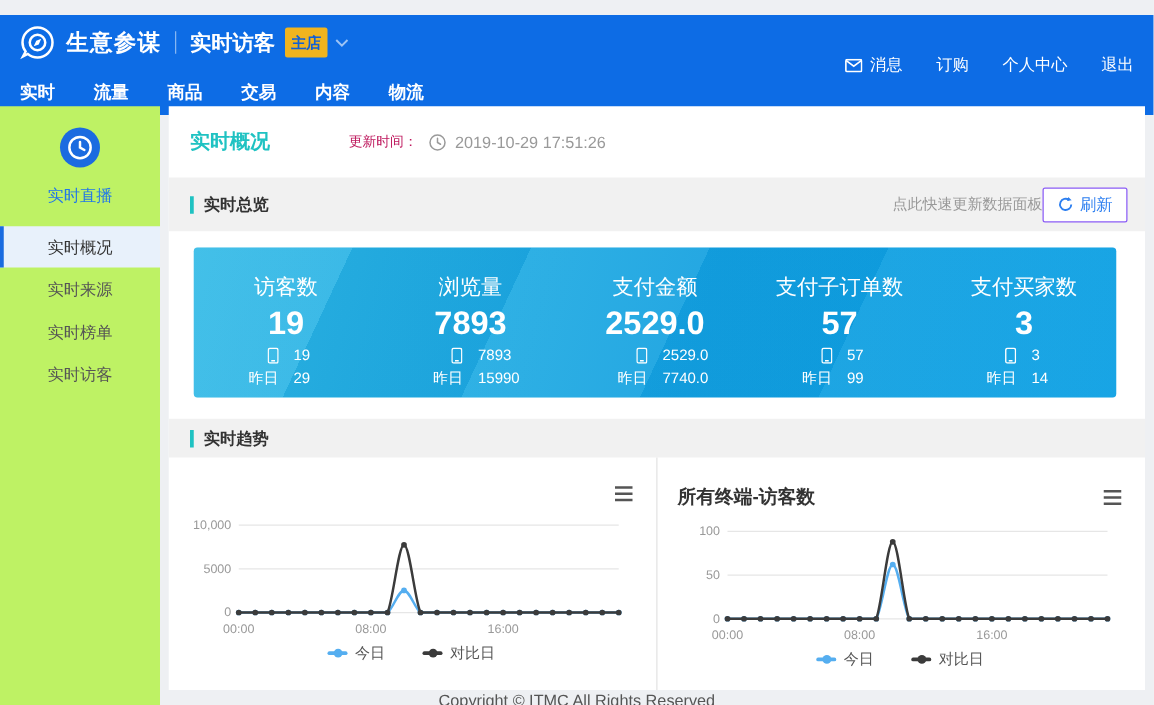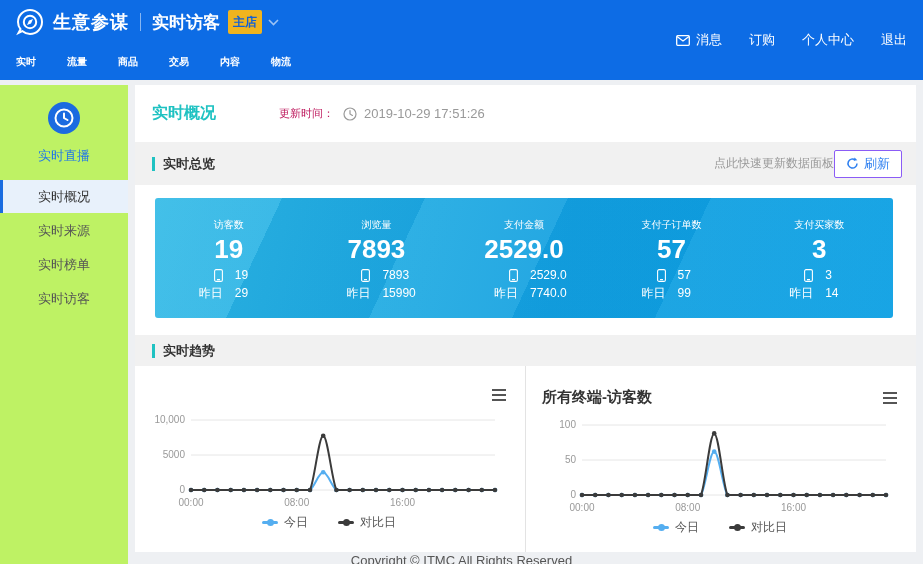--- a/index.html
+++ b/index.html
@@ -1,32 +1,32 @@
 <!DOCTYPE html>
 <html><head>
 <meta charset="utf-8">
 <style>
   * { margin:0; padding:0; box-sizing:border-box; }
   html,body { width:923px; height:564px; overflow:hidden; }
   body { font-family:"Liberation Sans","DejaVu Sans",sans-serif; background:#eef0f3; }
   .app { position:relative; width:923px; height:564px; background:#eef0f3; overflow:hidden; }
 
   
-  .header { position:absolute; top:0; left:0; width:923px; height:80px; background:#0d6ce5; color:#fff; }
+  .header { position:absolute; top:12px; left:0; width:923px; height:80px; background:#0d6ce5; color:#fff; }
   .header-row1 { display:flex; align-items:center; height:44px; padding:0 16px; }
   .logo-ic { width:28px; height:28px; margin-right:9px; }
   .brand { font-size:18px; font-weight:bold; letter-spacing:1px; }
   .hdr-div { width:1px; height:18px; background:rgba(255,255,255,.5); margin:0 11px; }
   .shop { font-size:17px; font-weight:bold; }
   .badge { margin-left:8px; background:#f0b41e; color:#1160d6; font-size:12px; font-weight:bold; padding:4px 5px; border-radius:2px; line-height:16px; }
   .chev { margin-left:6px; display:inline-flex; }
   .hdr-right { margin-left:auto; display:flex; align-items:center; gap:27px; font-size:13px; }
   .hdr-right .itm { display:flex; align-items:center; gap:6px; cursor:pointer;margin-top:36px; }
   .header-row2 { display:flex; align-items:center; height:36px; padding:0 16px; }
-  .nav-item { font-size:10px; font-weight:bold; margin-right:31px; cursor:pointer;text-align:right; }
+  .nav-item { font-size:14px; font-weight:bold; margin-right:31px; cursor:pointer;text-align:right; }
 
   
   .sidebar { position:absolute; top:85px; left:0; bottom:0; width:128px; background:#bef264; }
   .side-group { text-align:center; padding:16px 0 14px; }
   .side-group-label { margin-top:8px; color:#2277e8; font-size:13px; }
   .side-item { position:relative; height:33px; line-height:33px; text-align:center; font-size:13px; color:#555; cursor:pointer; margin-top:1px; }
   .side-item.active { background:#e8f1fb; color:#333; }
   .side-item.active::before { content:''; position:absolute; left:0; top:0; bottom:0; width:3px; background:#1a6ce0; }
 
   
@@ -45,21 +45,21 @@
   .refresh-hint { font-size:12px; color:#999; }
   .refresh-btn { display:flex; align-items:center; gap:5px; height:28px; padding:0 11px; background:#fff; border:1px solid #8b5cf6; border-radius:2px; color:#2d7ff0; font-size:13px; cursor:pointer; }
 
   
   .band-wrap { padding:13px 23px 0 20px; }
   .band { position:relative; height:120px; display:flex; align-items:flex-start; padding-top:20px; border-radius:3px; overflow:hidden;
           background:linear-gradient(105deg,#2eb9e6 0%,#12a0e0 55%,#0a9fe3 100%); }
   .band::before { content:''; position:absolute; inset:0;
           background:linear-gradient(115deg, rgba(255,255,255,.10) 0 16%, rgba(0,40,110,.05) 16% 34%, rgba(255,255,255,.08) 34% 52%, rgba(0,40,110,.04) 52% 70%, rgba(255,255,255,.06) 70% 100%); }
   .stat { position:relative; flex:1; text-align:center; color:#fff; }
-  .stat-label { font-size:10px; }
+  .stat-label { font-size:17px; }
   .stat-value { font-size:26px; font-weight:bold; margin-top:2px; line-height:30px; }
   .stat-sub { display:flex; justify-content:center; font-size:12px; margin-top:4px; line-height:14px; }
   .sub-l { width:40px; text-align:right; display:inline-flex; justify-content:flex-end; align-items:center; }
   .sub-v { width:52px; text-align:left; padding-left:12px; }
 
   
   .charts { display:flex; height:186px; }
   .chart-card { flex:1; padding:22px 18px 0 16px; }
   .chart-card.first { border-right:1px solid #e3e3e3; }
   .chart-head { display:flex; align-items:center; }

